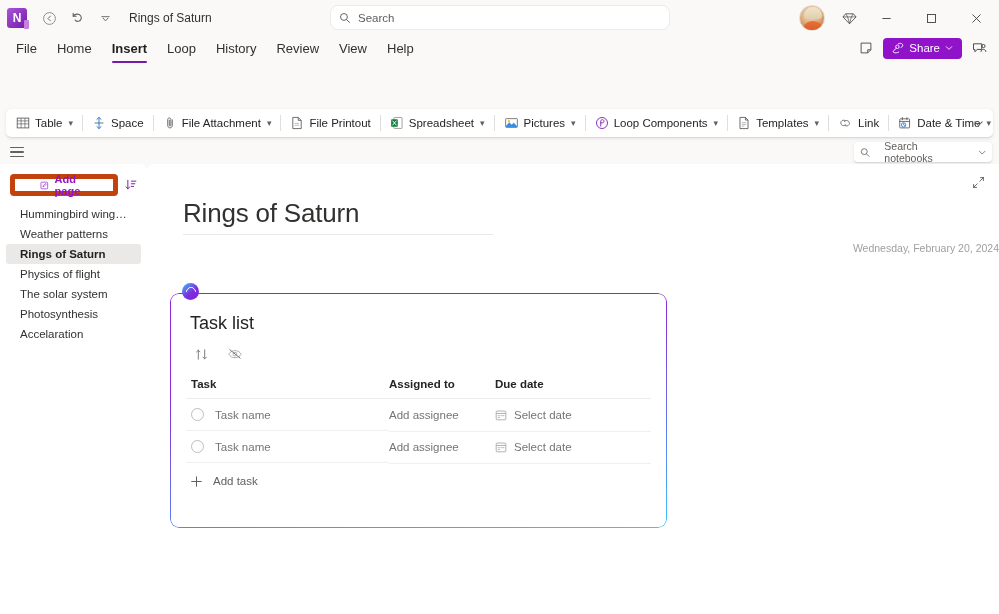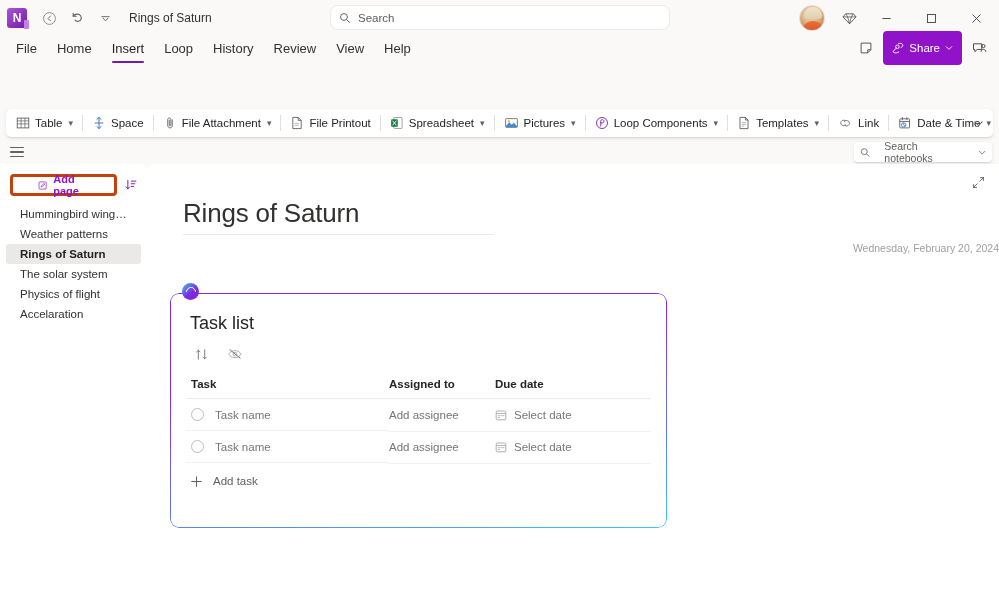--- a/index.html
+++ b/index.html
@@ -75,33 +75,33 @@
     height: 24px; flex: 0 0 24px;
     display: flex; align-items: center;
     background: #faf9f8; padding-left: 6px; position: relative;
   }
   .menu-item {
     font-size: 13px; color: #323130;
     padding: 3px 9px 3px; margin: 0 1px;
     border-radius: 3px; cursor: pointer; position: relative;
     line-height: 17px;
   }
-  .menu-item.active { font-weight: normal; color: #1f1f1f; }
+  .menu-item.active { font-weight: bold; color: #1f1f1f; }
   .menu-item.active::after {
     content: ""; position: absolute; left: 9px; right: 9px; bottom: -3px;
     height: 2px; background: #7719aa; border-radius: 1px;
   }
   .menubar-right { margin-left: auto; display: flex; align-items: center; gap: 4px; padding-right: 7px; }
   .mb-icon {
     width: 26px; height: 22px; display: flex; align-items: center; justify-content: center;
     color: #424242; border-radius: 3px; cursor: pointer;
   }
   .share-btn {
     background: #9013c9; color: #fff; border-radius: 4px;
-    height: 34px; padding: 0 9px; font-size: 11.5px;
+    height: 21px; padding: 0 9px; font-size: 11.5px;
     display: flex; align-items: center; gap: 5px; cursor: pointer;
   }
 
   
   .ribbon-wrap { padding: 1px 6px 3px 6px; flex: 0 0 auto; }
   .ribbon {
     background: #ffffff; border-radius: 5px;
     height: 28px; display: flex; align-items: center;
     padding: 0 4px; box-shadow: 0 0.3px 0.9px rgba(0,0,0,0.07), 0 1.6px 3.6px rgba(0,0,0,0.08);
     position: relative;
@@ -138,21 +138,21 @@
   .sidebar {
     width: 147px; flex: 0 0 147px;
     background: #ffffff;
     border-top-right-radius: 7px;
     display: flex; flex-direction: column;
     padding-top: 8px;
   }
   .sb-top { display: flex; align-items: center; padding: 0 8px 0 10px; gap: 6px; height: 26px; }
   .addpage {
     display: flex; align-items: center; gap: 6px;
-    border: 3px solid #c2410c; border-radius: 4px;
+    border: 5px solid #c2410c; border-radius: 4px;
     height: 22px; padding: 0 25px; background: #fff;
     font-size: 11px; color: #9013c9; font-weight: bold; cursor: pointer;
   }
   .sortbtn { margin-left: auto; width: 22px; height: 22px; display:flex; align-items:center; justify-content:center; color:#7719aa; cursor: pointer; border-radius: 3px; }
   .pagelist { margin-top: 6px; display: flex; flex-direction: column; }
   .page-item {
     height: 20px; display: flex; align-items: center;
     padding: 0 8px 0 14px; margin: 0 6px; border-radius: 3px;
     font-size: 11.5px; color: #323130; cursor: pointer;
     white-space: nowrap; overflow: hidden; text-overflow: ellipsis;
@@ -483,22 +483,23 @@
             <path d="M4.4 2.6 V12.4 M2.4 10.2 L4.4 12.4 L6.4 10.2" stroke="#7719aa" stroke-width="1.1" fill="none" stroke-linecap="round" stroke-linejoin="round"></path>
             <path d="M8.4 3.6 H13.6 M8.4 6.6 H12.4 M8.4 9.6 H11" stroke="#7719aa" stroke-width="1.1" stroke-linecap="round"></path>
           </svg>
         </div>
       </div>
 
       <div class="pagelist">
         <div class="page-item">Hummingbird wing…</div>
         <div class="page-item">Weather patterns</div>
         <div class="page-item selected">Rings of Saturn</div>
+        <div class="page-item">Physics of flight</div>
         <div class="page-item">The solar system</div>
-        <div class="page-item">Physics of flight</div>
+        <div class="page-item">Photosynthesis</div>
         <div class="page-item">Accelaration</div>
       </div>
     </div>
 
     <div class="canvas">
 
       <div class="expand-btn">
         <svg width="13" height="13" viewBox="0 0 16 16" fill="none">
           <path d="M9.6 6.4 L14 2 M14 2 V5.6 M14 2 H10.4" stroke="#616161" stroke-width="1.15" fill="none" stroke-linecap="round" stroke-linejoin="round"></path>
           <path d="M6.4 9.6 L2 14 M2 14 V10.4 M2 14 H5.6" stroke="#616161" stroke-width="1.15" fill="none" stroke-linecap="round" stroke-linejoin="round"></path>

